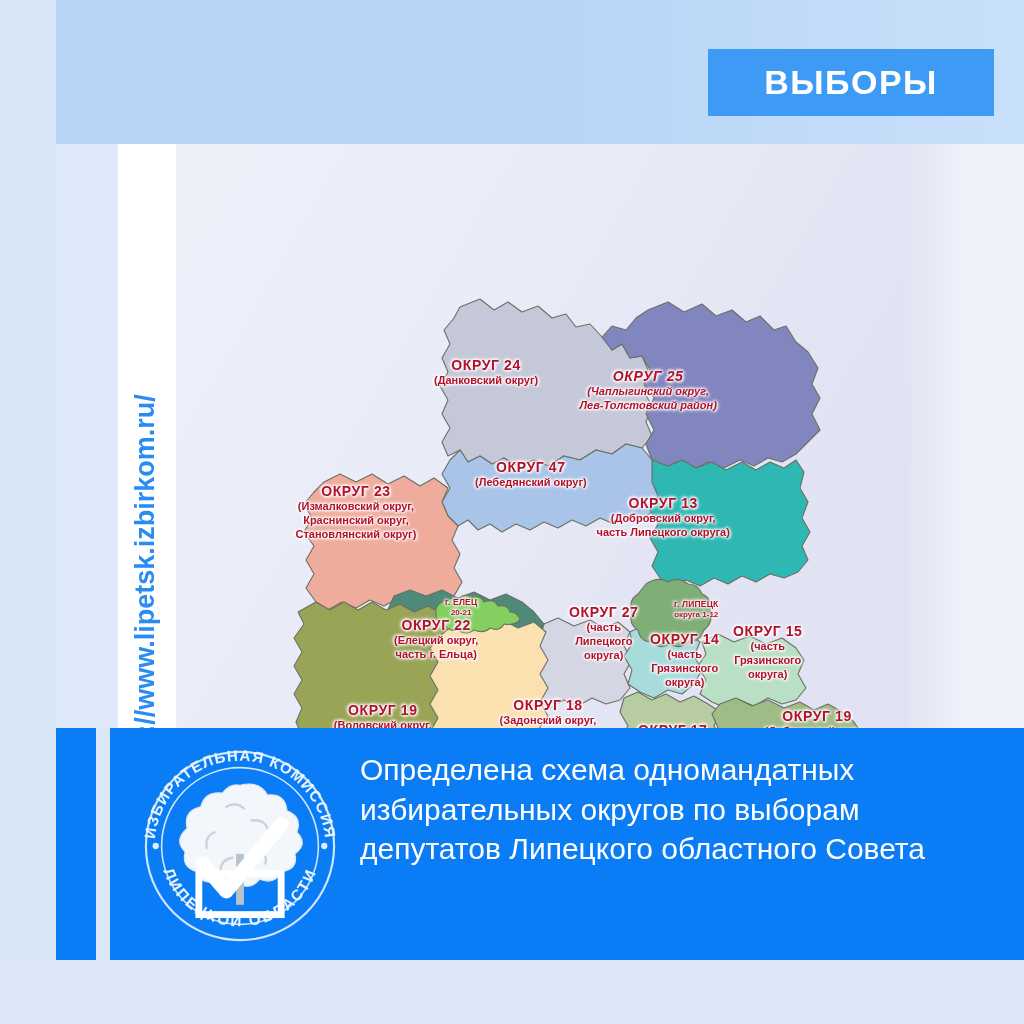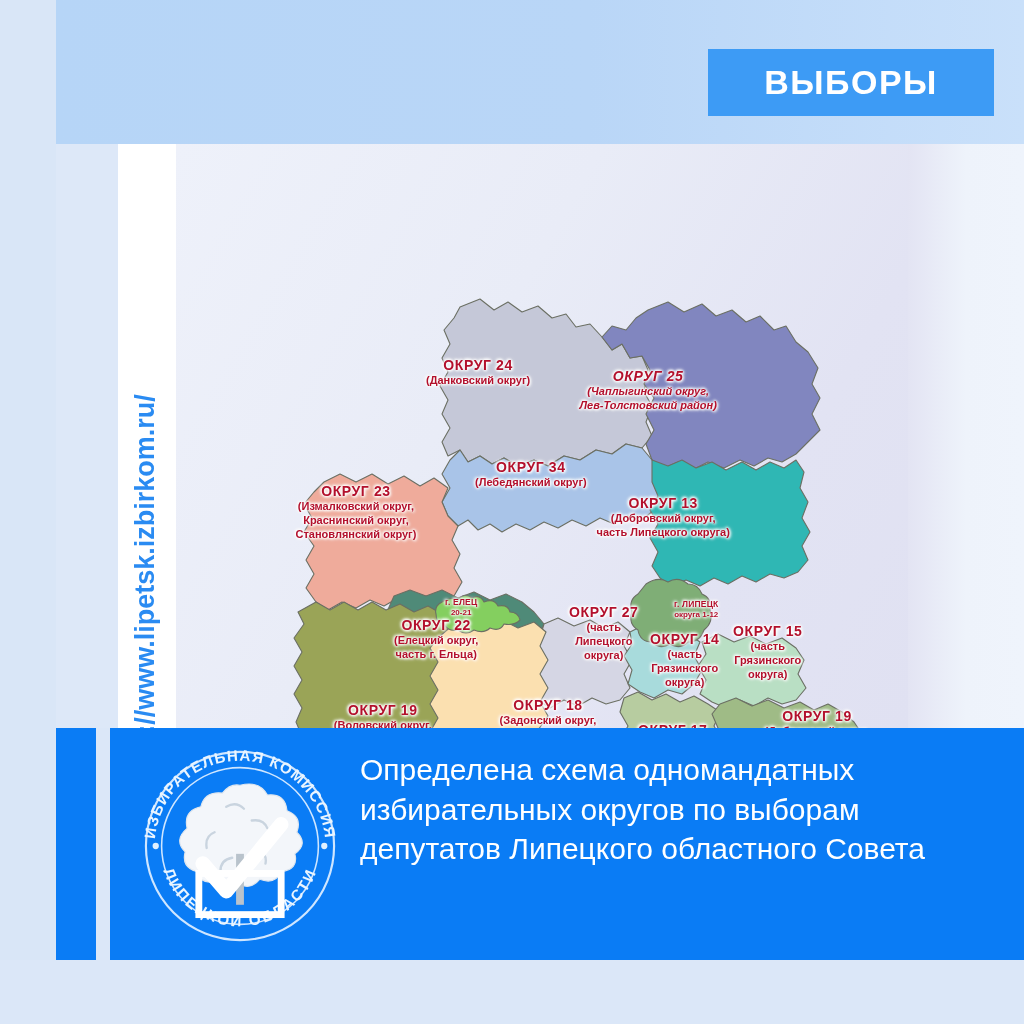--- a/index.html
+++ b/index.html
@@ -93,31 +93,31 @@
           <path d="M260 458 L274 466 L288 458 L302 466 L316 458 L330 466 L344 460 L358 468 L372 462 L386 470 L398 480 L392 494 L400 508 L392 522 L400 536 L392 550 L400 564 L390 578 L378 590 L364 596 L350 604 L336 612 L322 618 L308 624 L294 628 L280 622 L266 614 L254 604 L246 592 L240 578 L246 564 L238 550 L246 536 L238 522 L246 508 L238 494 L248 480 L242 468 Z" fill="#9aa457" class="district"></path>
           <path d="M398 480 L414 474 L430 482 L446 476 L462 484 L478 478 L490 488 L484 502 L492 516 L484 530 L492 544 L484 558 L492 572 L482 586 L488 600 L478 614 L484 628 L474 642 L460 650 L446 656 L432 660 L418 656 L404 650 L392 642 L382 630 L376 616 L382 602 L374 588 L382 574 L374 560 L382 546 L374 532 L382 518 L374 504 L384 492 Z" fill="#fbe0b0" class="district"></path>
           <path d="M568 554 L582 548 L596 556 L610 550 L624 558 L638 552 L652 560 L664 568 L658 582 L666 596 L658 610 L666 624 L656 636 L642 642 L628 638 L614 644 L600 638 L586 644 L574 636 L566 624 L572 610 L564 596 L572 582 L564 568 Z" fill="#b7ccA0" class="district"></path>
           <path d="M664 560 L680 554 L696 562 L712 556 L728 564 L744 558 L758 566 L772 560 L786 568 L798 578 L806 590 L800 604 L808 618 L798 630 L784 638 L770 634 L756 642 L742 636 L728 644 L714 638 L700 646 L686 640 L672 646 L660 638 L654 626 L662 612 L654 598 L662 584 L656 570 Z" fill="#9fbb86" class="district"></path>
           <path d="M386 458 q8 -6 16 -2 q6 -8 14 -2 q8 -4 12 4 q10 -4 14 4 q10 -2 12 6 q8 0 10 8 q-6 6 -16 4 q-4 8 -14 4 q-6 6 -16 2 q-8 6 -16 0 q-10 2 -14 -6 q-8 0 -8 -10 q-2 -8 6 -12 Z" fill="#84cf5f" class="district"></path>
           <path d="M590 440 q12 -8 22 -2 q10 -6 20 2 q10 0 14 10 q10 4 8 16 q4 12 -6 20 q-4 12 -16 12 q-8 8 -18 2 q-10 6 -18 -2 q-12 0 -14 -12 q-10 -6 -6 -18 q-4 -12 6 -18 Z" fill="#7fae76" class="district"></path>
         </g>
     </svg>
 
     <div id="label-layer">
-        <div class="lbl" style="left: 370px; top: 213px;">
+        <div class="lbl" style="left: 378px; top: 213px;">
           <span class="t">ОКРУГ  24</span>
           <span class="s">(Данковский округ)</span>
         </div>
         <div class="lbl" style="left: 523.5px; top: 223.5px; font-style: italic;">
           <span class="t">ОКРУГ  25</span>
           <span class="s">(Чаплыгинский округ,</span>
           <span class="s">Лев-Толстовский район)</span>
         </div>
         <div class="lbl" style="left: 419px; top: 315px;">
-          <span class="t">ОКРУГ  34</span>
+          <span class="t">ОКРУГ  47</span>
           <span class="s">(Лебедянский округ)</span>
         </div>
         <div class="lbl" style="left: 540.5px; top: 350.5px;">
           <span class="t">ОКРУГ  13</span>
           <span class="s">(Добровский округ,</span>
           <span class="s">часть Липецкого округа)</span>
         </div>
         <div class="lbl" style="left: 239.5px; top: 338.5px;">
           <span class="t">ОКРУГ  23</span>
           <span class="s">(Измалковский округ,</span>

